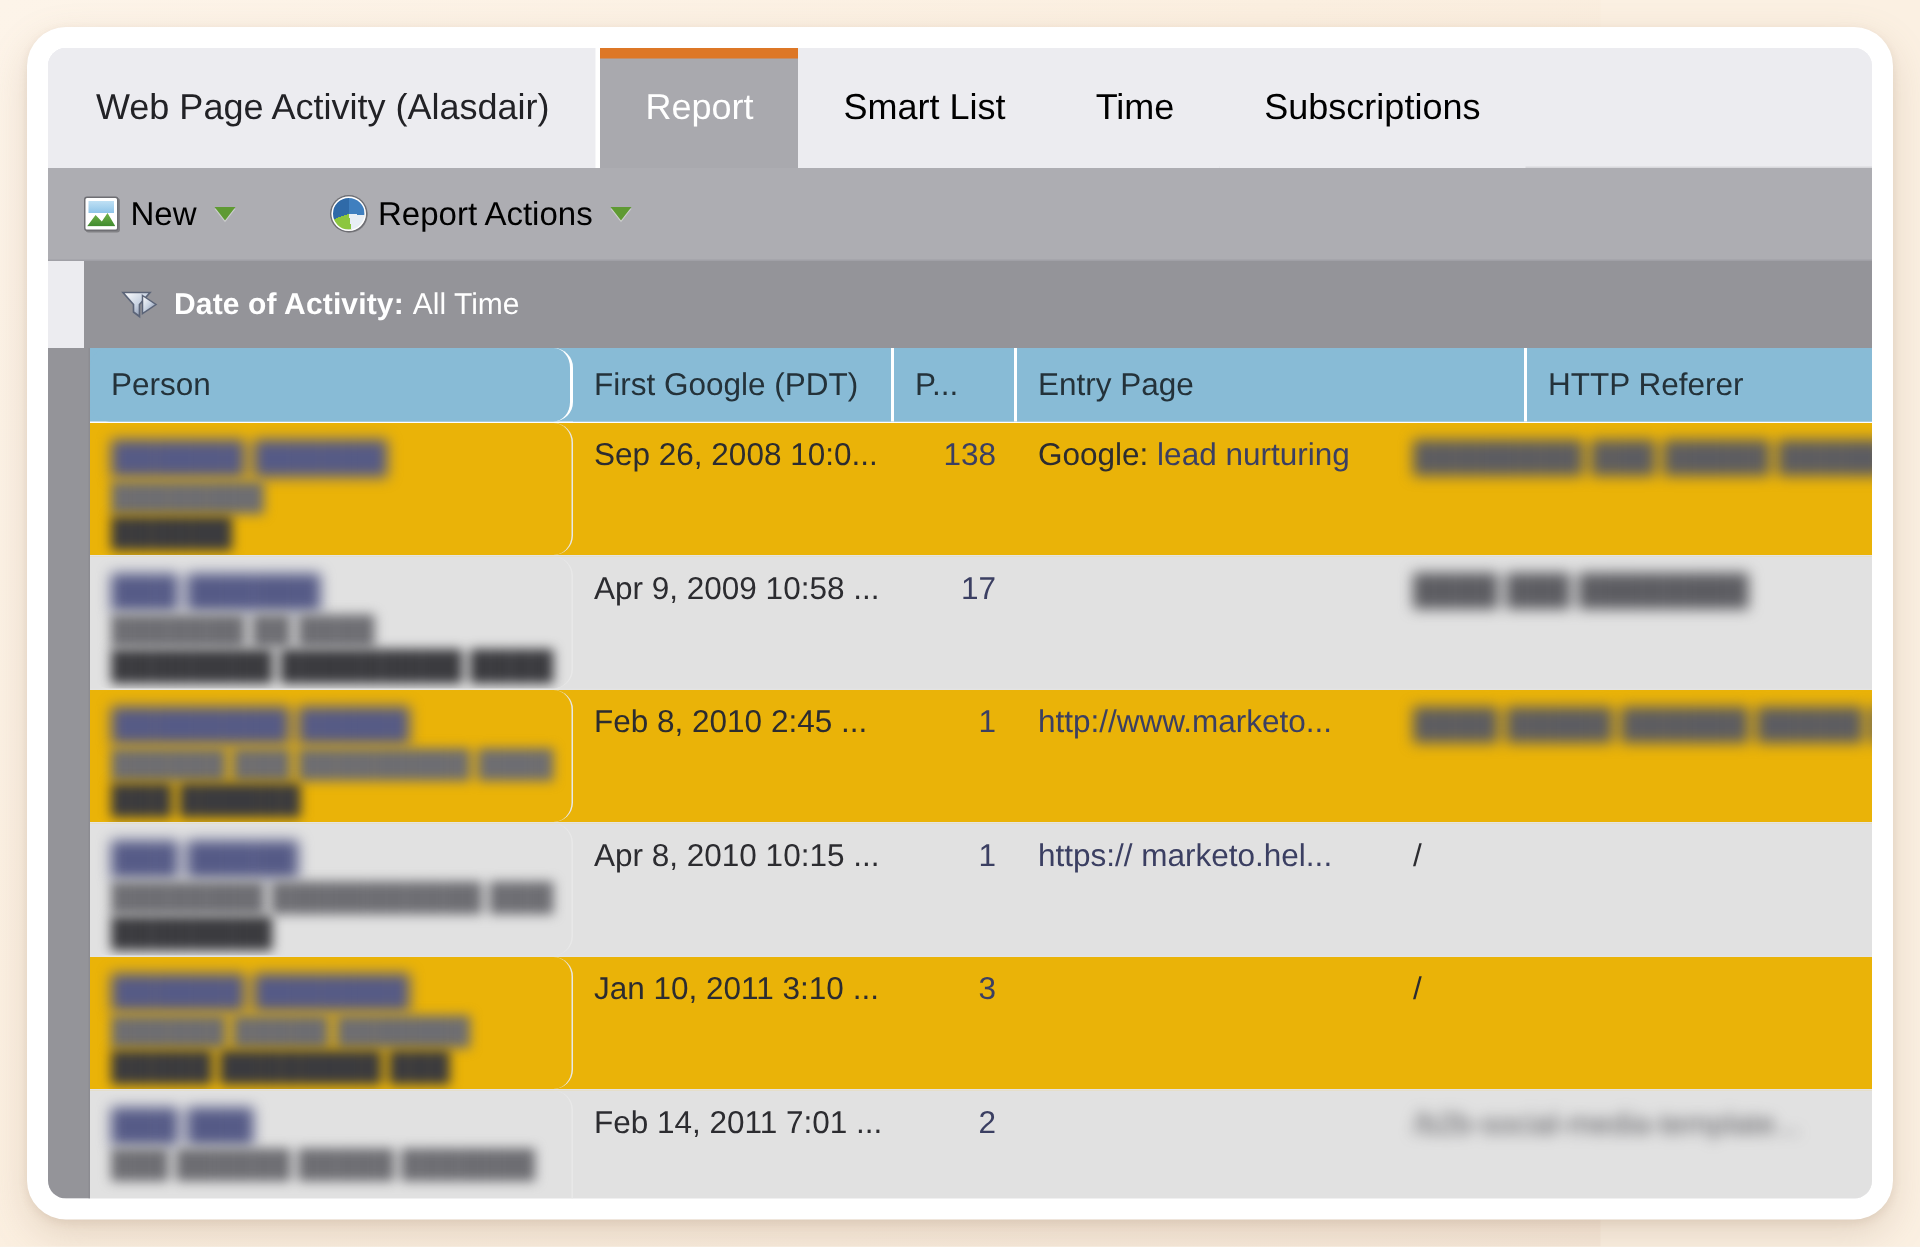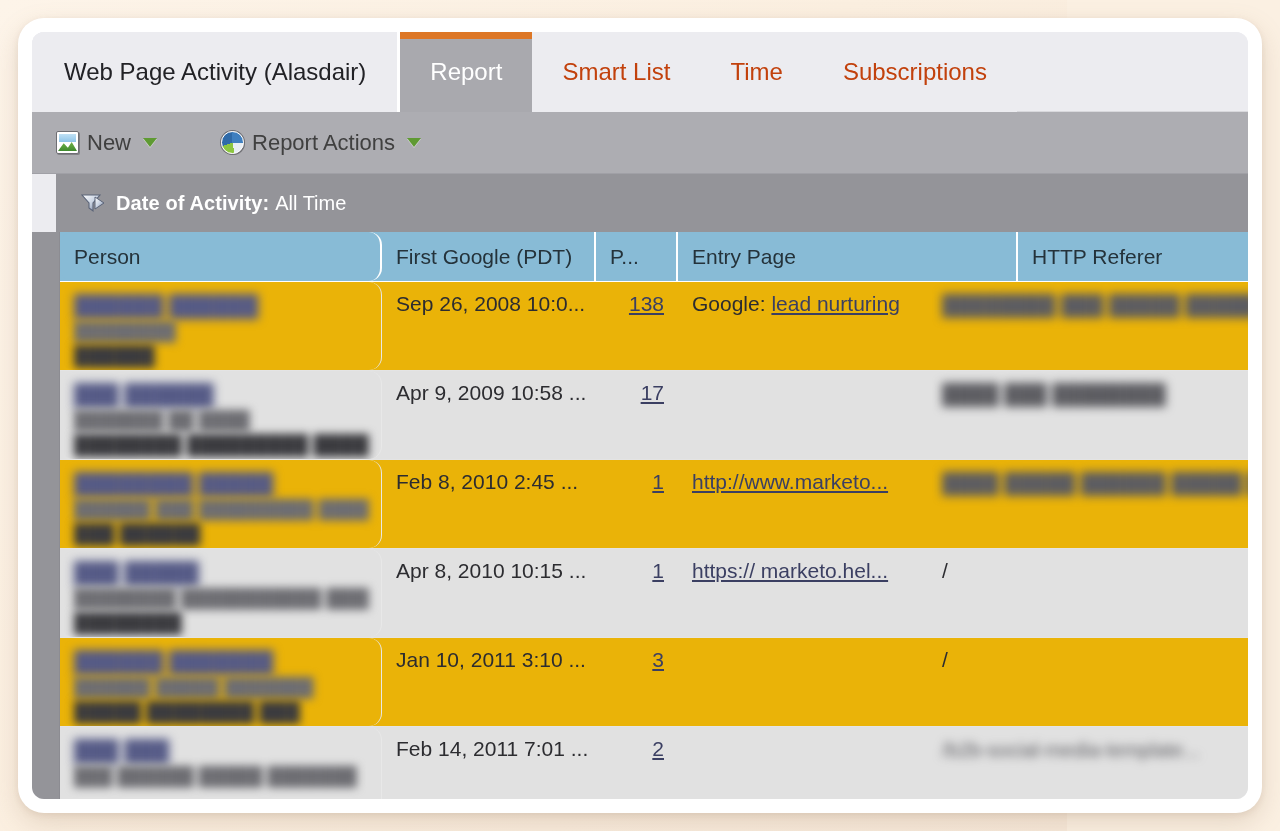--- a/index.html
+++ b/index.html
@@ -48,21 +48,21 @@
     border-bottom: 1px solid #d8d8dc;
   }
   .tab {
     position: relative;
     display: inline-flex;
     align-items: center;
     justify-content: center;
     height: 80px;
     padding: 0 30px;
     font-size: 24px;
-    color: #c2410c;
+    color: #000000;
     background: #ececf0;
     white-space: nowrap;
     cursor: pointer;
     font-family: "Liberation Sans", sans-serif;
   }
   .tab.title-tab {
     padding: 0 34px 0 32px;
     color: #222226;
   }
   .tab.active {
@@ -97,21 +97,21 @@
   .tbbtn {
     display: flex;
     align-items: center;
     gap: 8px;
     margin-right: 64px;
     cursor: pointer;
     user-select: none;
   }
   .tbbtn .lbl {
     font-size: 22px;
-    color: #404040;
+    color: #000000;
   }
   .ico {
     width: 23px; height: 23px;
     display: inline-block;
     flex: 0 0 auto;
   }
   .ico-new {
     background: #ffffff;
     border: 1px solid #6e6e73;
     border-radius: 2px;
@@ -231,21 +231,20 @@
     color: #2c2c30;
   }
   .c-person { width: 322px; flex: 0 0 322px; border-right: 1px solid #e8e8e8; border-radius: 13px; }
   .c-first  { width: 214px; flex: 0 0 214px; }
   .c-pv     { width: 82px;  flex: 0 0 82px; text-align: right; padding-right: 14px; }
   .c-ref    { width: 250px; flex: 0 0 250px; padding-left: 14px; }
   .c-entry  { width: 340px; flex: 0 0 340px; padding-left: 14px; }
 
   .lnk {
     color: #3b3f62;
-    text-decoration: underline;
     cursor: pointer;
   }
   .plain { color: #2c2c30; }
 
   
   .blur {
     filter: blur(4.2px);
     display: block;
     line-height: 1.32;
     white-space: nowrap;

